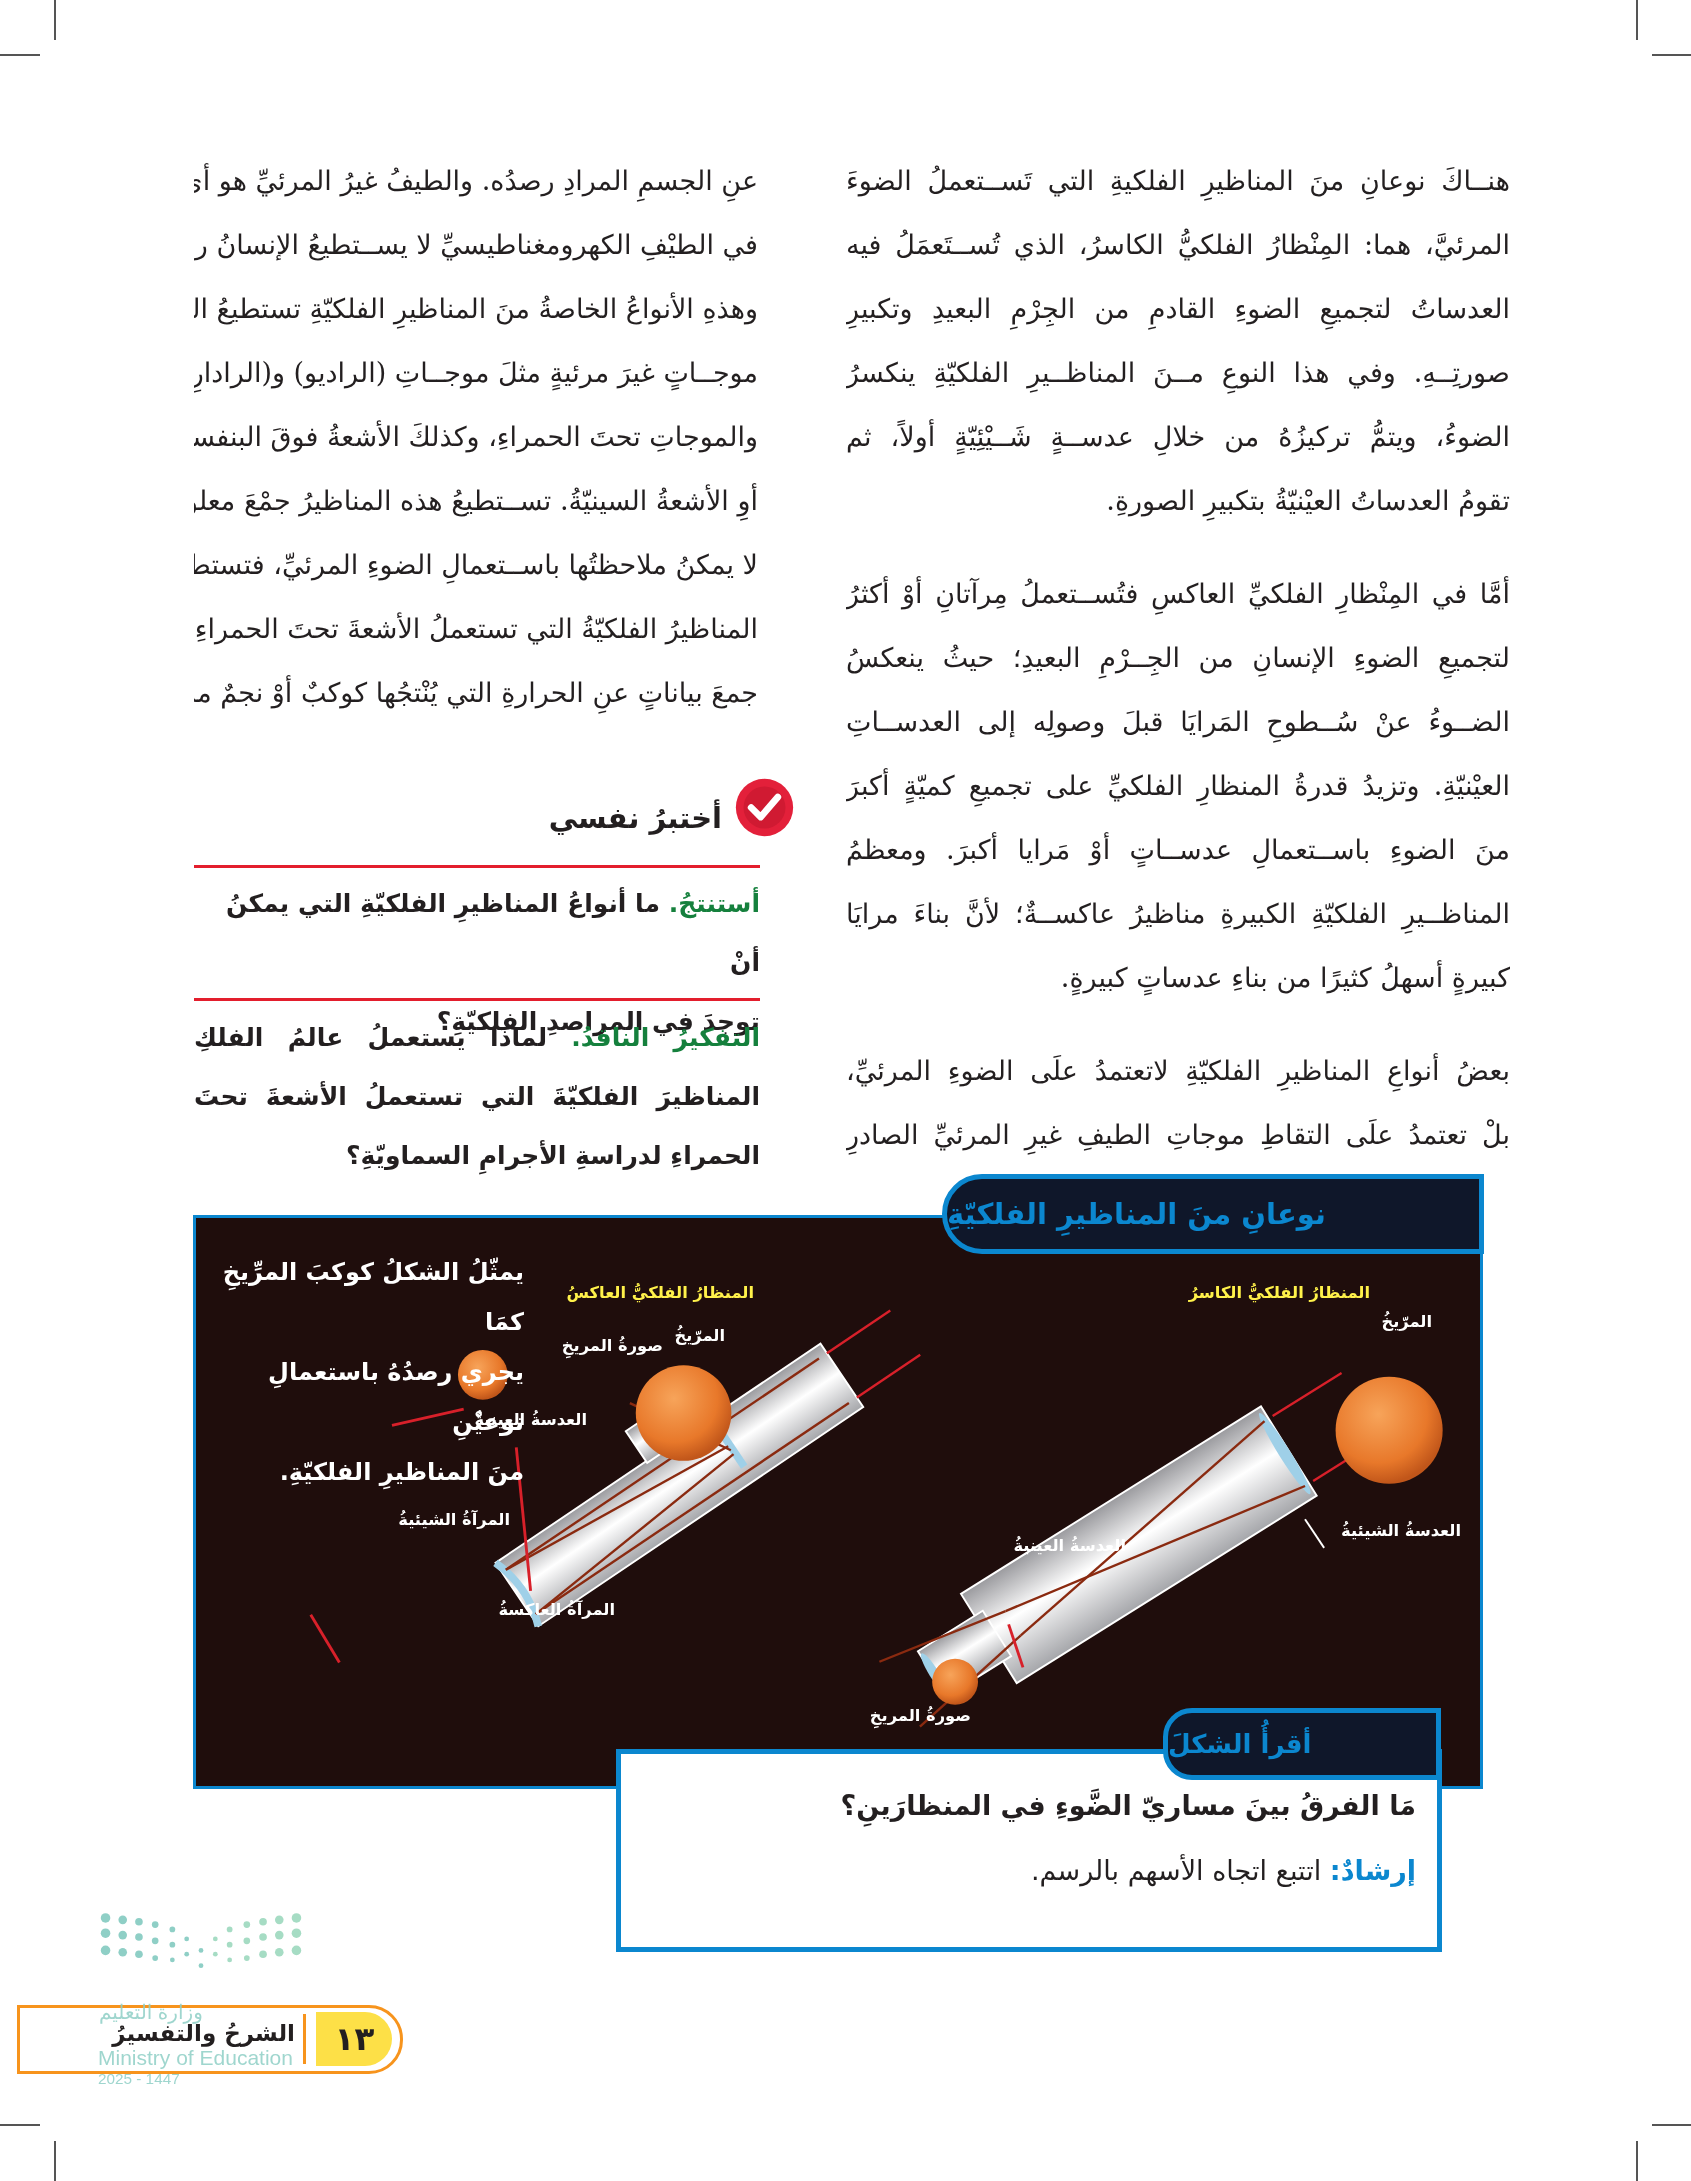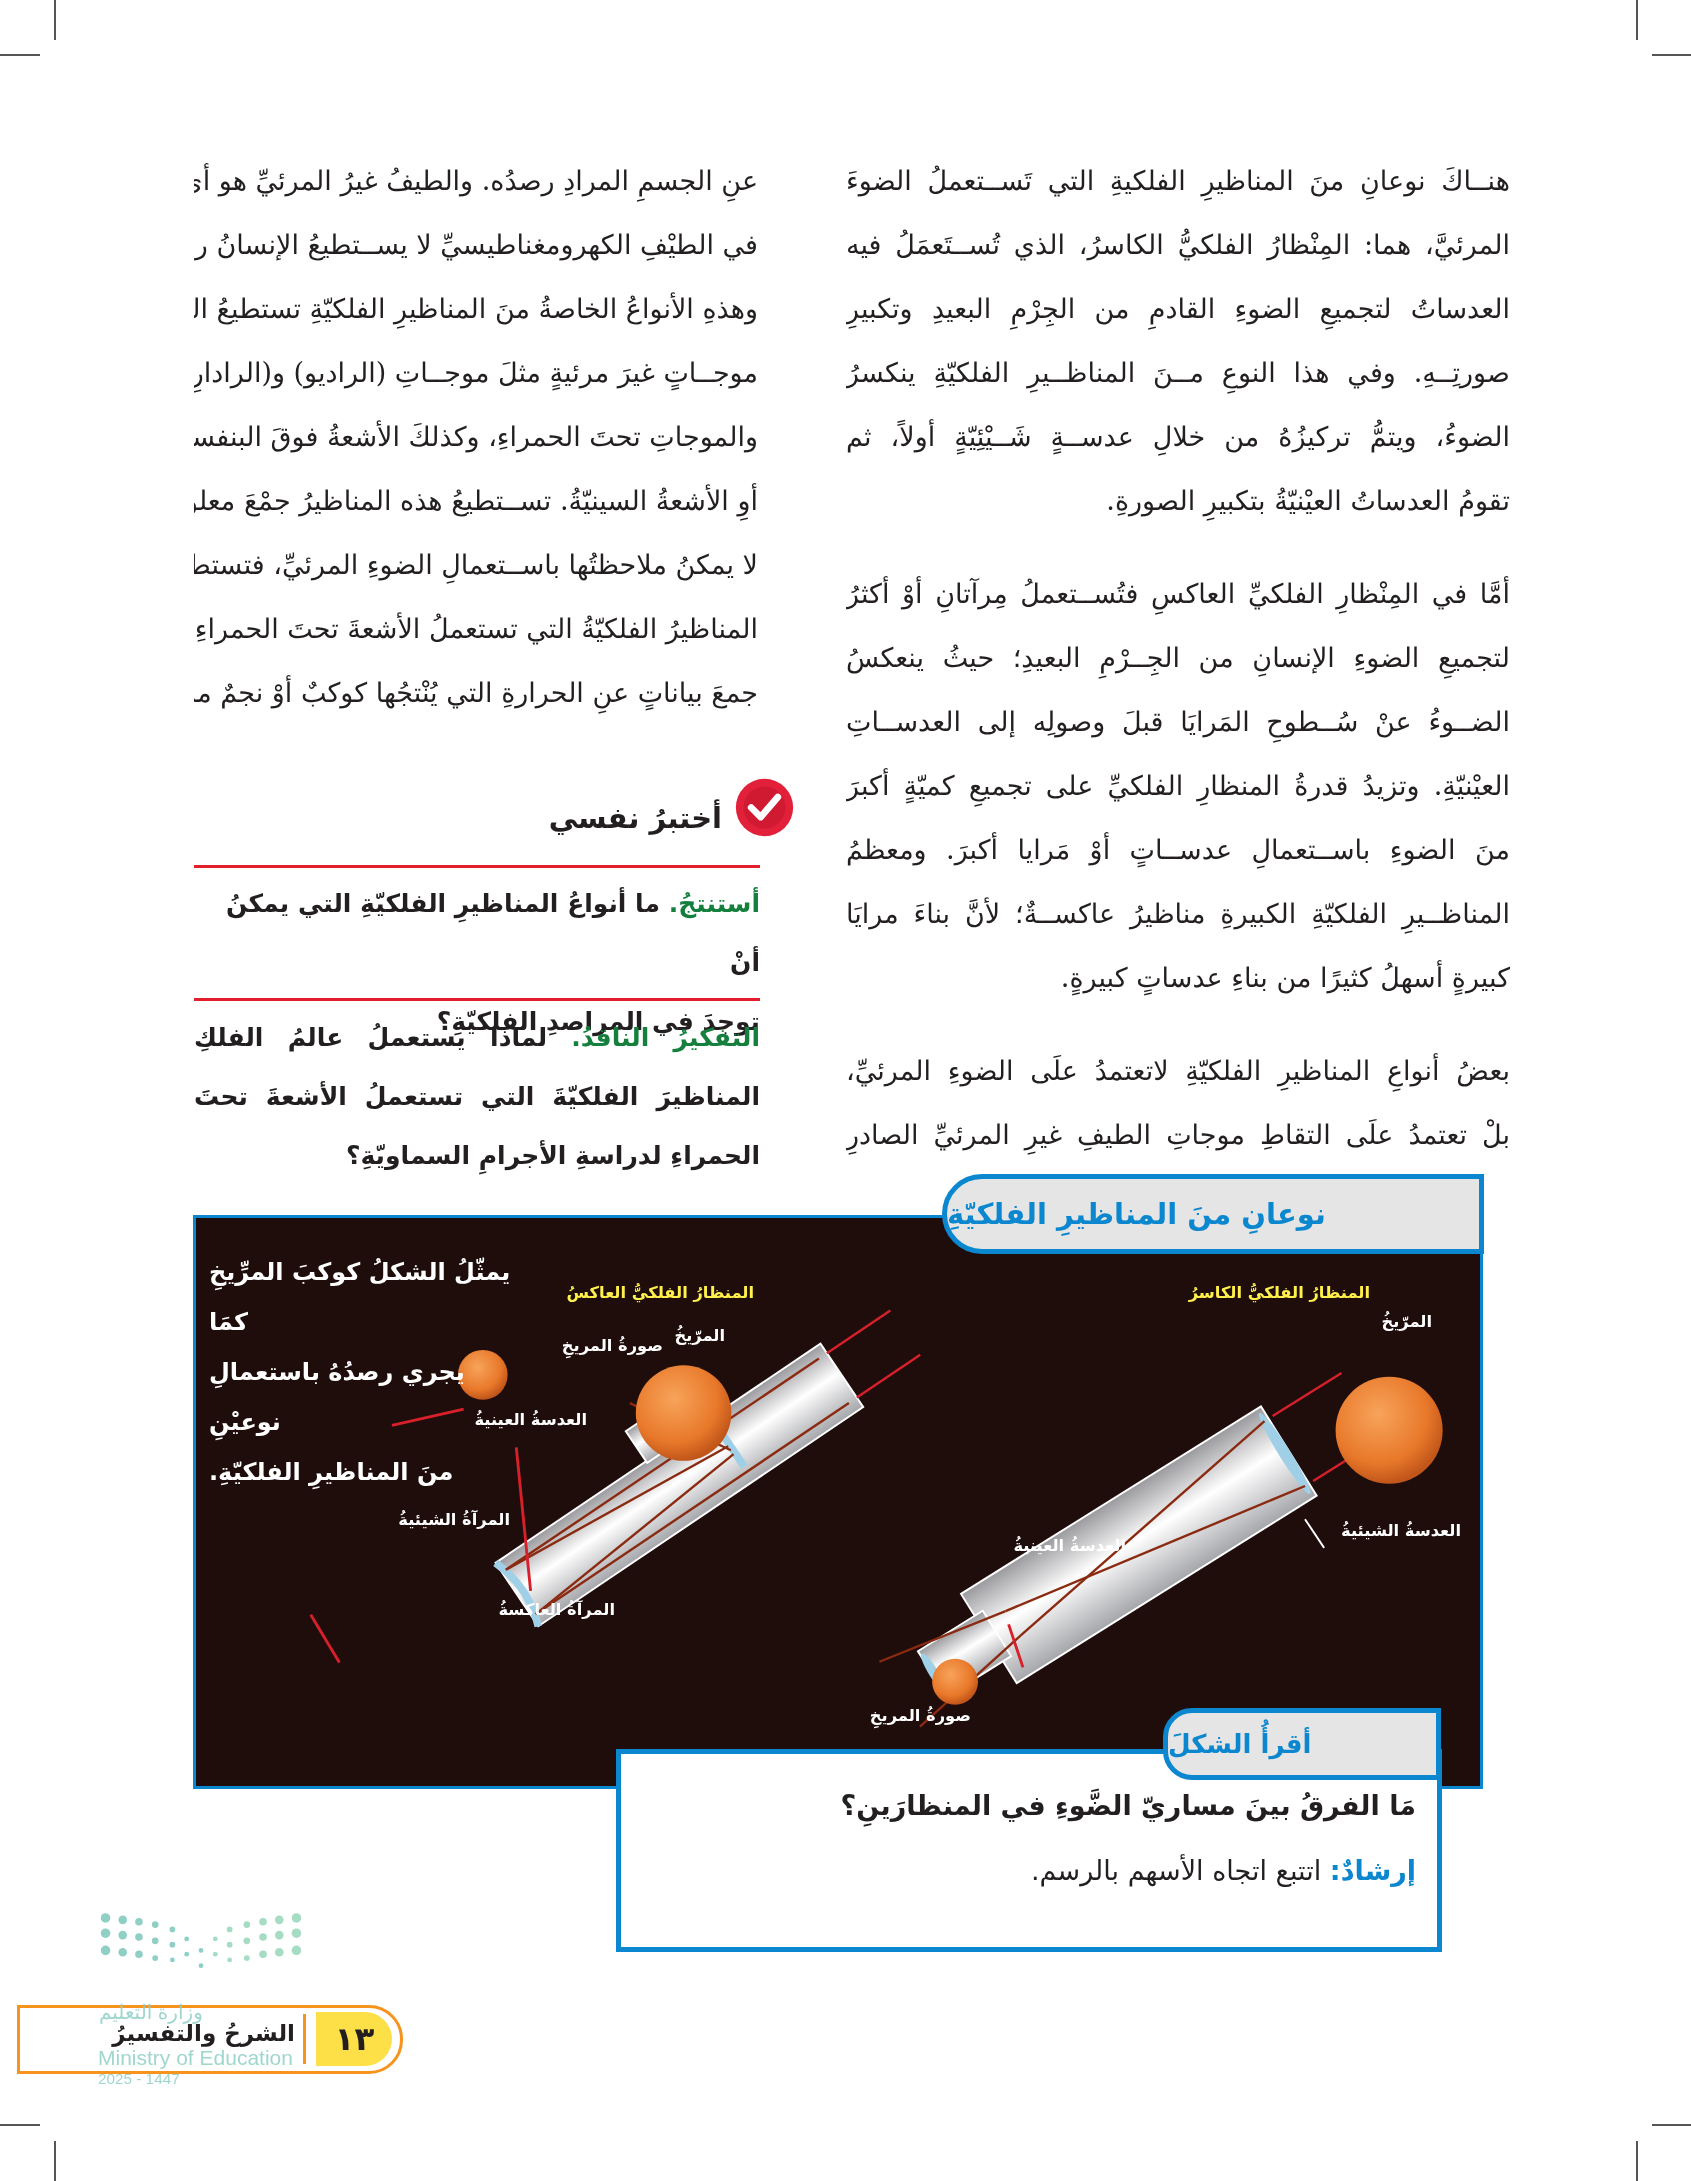--- a/index.html
+++ b/index.html
@@ -16,26 +16,26 @@
   .para-gap { height:29px; }
 
   .test-head { position:absolute; direction:rtl; font-weight:bold; font-size:29px; }
   .redline { position:absolute; height:2.9px; background:#e31e2d; }
   .q { position:absolute; direction:rtl; font-weight:bold; font-size:25px; line-height:59px;
        text-align:right; font-family:"DejaVu Sans", sans-serif; }
   .q .lbl { color:#15803d; }
 
   .frame { position:absolute; left:193px; top:1215px; width:1290px; height:574px;
            background:#1f0d0c; border:3.8px solid #0b87cf; box-sizing:border-box; }
-  .tab { position:absolute; background:#e5e5e5; border:5.7px solid #0b87cf; box-sizing:border-box;
+  .tab { position:absolute; background:#0f172a; border:5.7px solid #0b87cf; box-sizing:border-box;
          border-radius:40px 0 0 40px; color:#0b87cf; font-weight:bold; direction:rtl;
          display:flex; align-items:center; justify-content:flex-end; }
   .dlabel { position:absolute; direction:rtl; color:#fff; font-weight:bold; font-size:16.3px; white-space:nowrap; }
   .dlabel.yellow { color:#fff14a; }
-  .caption { position:absolute; direction:rtl; color:#fff; font-weight:bold; font-size:24px; line-height:50px; text-align:left; }
+  .caption { position:absolute; direction:rtl; color:#fff; font-weight:bold; font-size:24px; line-height:50px; text-align:right; }
 
   .readbox { position:absolute; left:616px; top:1749px; width:826px; height:203px; background:#fff;
              border:5.7px solid #0b87cf; box-sizing:border-box; }
   .readq { position:absolute; direction:rtl; font-weight:bold; font-size:27px; white-space:nowrap;margin-left:32px; }
   .readq .lbl { color:#0b87cf; }
 
   .footer { position:absolute; left:17px; top:2005px; width:386px; height:69px; border:3.8px solid #f7941d;
             box-sizing:border-box; border-radius:0 34px 34px 0; background:#fff; }
   .pagenum { position:absolute; right:7.6px; top:3.8px; width:76px; height:54px; background:#fde047;
              border-radius:0 27px 27px 0; display:flex; align-items:center; justify-content:center;

